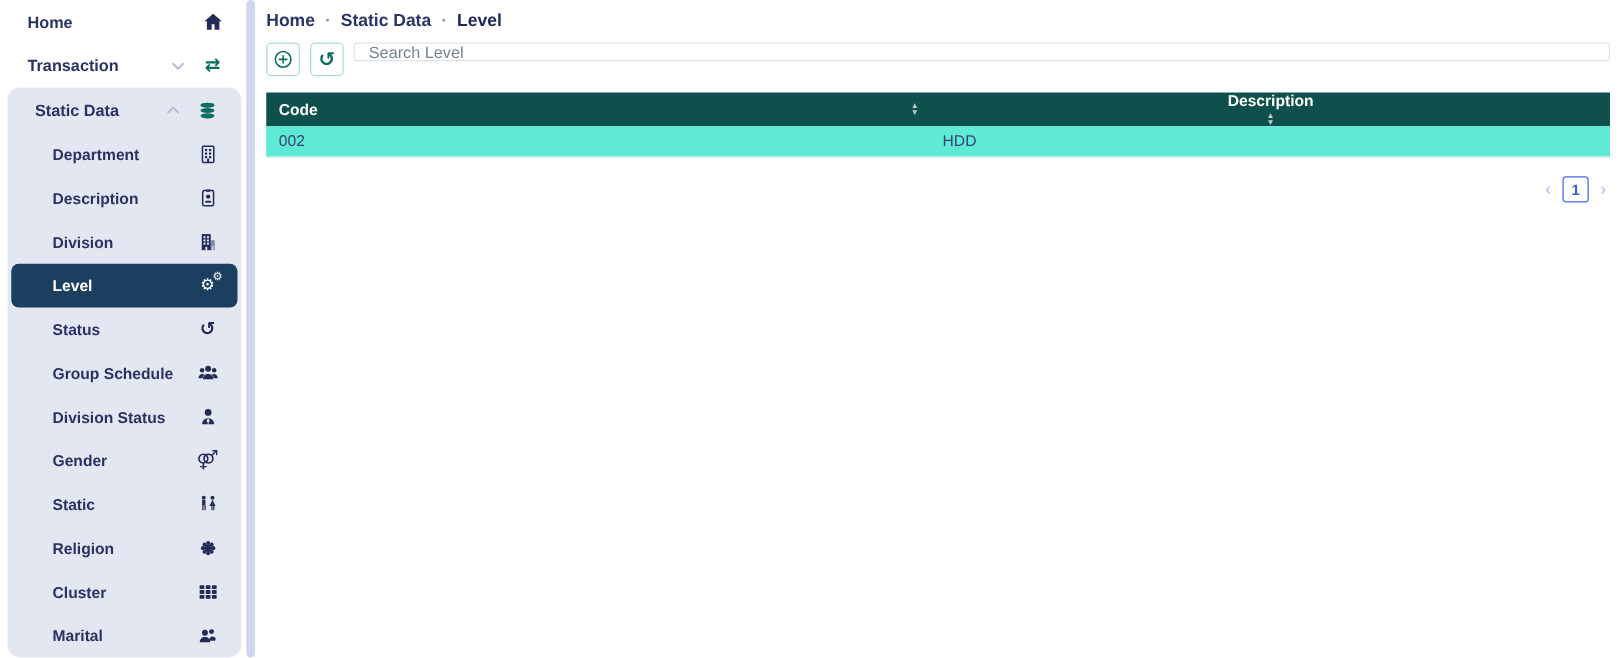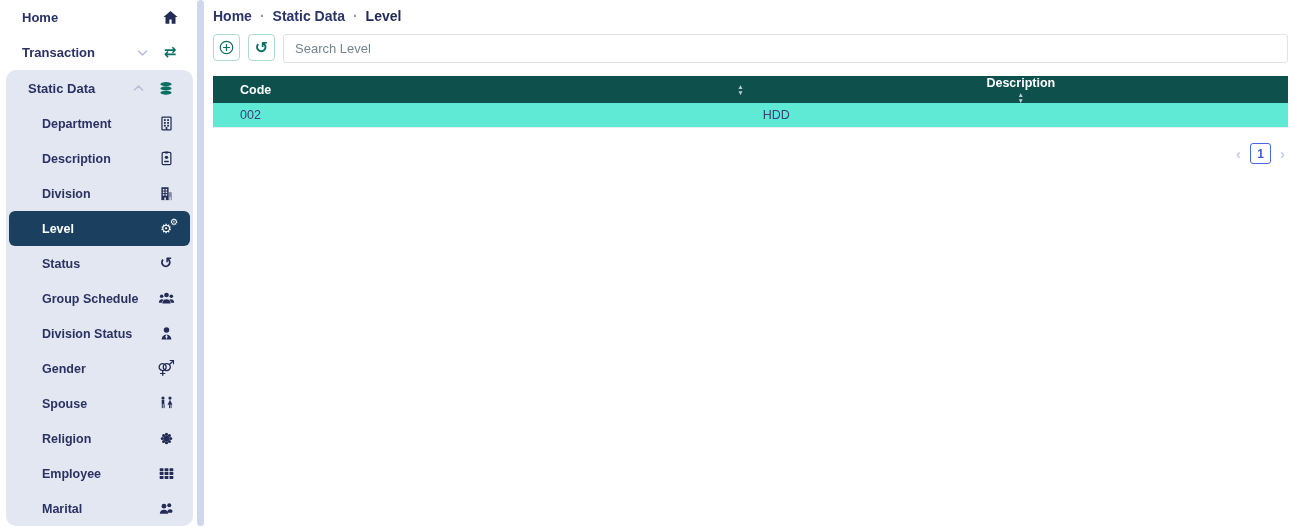--- a/index.html
+++ b/index.html
@@ -34,29 +34,29 @@
   .content { position: absolute; left: 204px; top: 0; right: 0; height: 526px; padding: 0 9px; background: #fff; }
   .breadcrumb { margin-top: 8px; display: flex; align-items: center; font-size: 14px; color: #2b3468; }
   .bc-link { font-weight: 600; }
   .bc-sep { color: #8d93ab; margin: 0 8px; font-weight: 700; }
   .bc-current { font-weight: 700; color: #212a57; }
 
   .toolbar { margin-top: 10px; display: flex; gap: 8px; }
   .tool-btn { width: 27px; height: 27px; border: 1px solid #aedcce; border-radius: 4px;
     background: #fff; color: #0b6e63; display: flex; align-items: center; justify-content: center; cursor: pointer; }
   .rotate-glyph { font-size: 16px; font-weight: 700; line-height: 1; }
-  .search-input { flex: 1; height: 29px; border: 1px solid #dfe3e8; border-radius: 3px;
+  .search-input { flex: 1; height: 15px; border: 1px solid #dfe3e8; border-radius: 3px;
     padding: 0 11px; font-size: 13px; color: #3a4178; outline: none; }
   .search-input::placeholder { color: #74858f; opacity: 1; }
 
   .table { margin-top: 13px; }
   .thead { display: flex; background: #0e504c; height: 27px; color: #fff; }
   .th { display: flex; align-items: center; justify-content: space-between;
     padding: 0 9px 0 10px; font-size: 12.5px; font-weight: 700; cursor: pointer; }
-  .col-code { width: 49.4%; margin-left: 17px; }
+  .col-code { width: 49.4%; }
   .col-desc { width: 50.6%; flex-direction: column; }
   .sort { display: flex; flex-direction: column; align-items: center; gap: 1px;
     font-size: 6.5px; line-height: 5px; color: rgba(255,255,255,0.72); font-style: normal; }
   .sort i { font-style: normal; }
   .trow { display: flex; align-items: center; height: 25px; font-size: 12.5px; color: #3a4178;
     border-bottom: 1px solid #e7edf1; cursor: pointer; }
   .trow.alt { background: #5eead4; }
   .td { padding: 0 10px; }
 
   .pagination { margin-top: 15px; display: flex; justify-content: flex-end; align-items: center;
@@ -205,21 +205,21 @@
     </div>
 
     <div class="s-item s-sub">
       <span class="s-label">Gender</span>
       <span class="icon navy">
         <span class="glyph gender-glyph">⚤</span>
       </span>
     </div>
 
     <div class="s-item s-sub">
-      <span class="s-label">Spouse</span>
+      <span class="s-label">Static</span>
       <span class="icon navy">
         <svg width="17" height="17" viewBox="0 0 18 18" fill="currentColor">
             <circle cx="5.3" cy="3.3" r="1.7"></circle>
             <path d="M3.9 5.3h2.8v4.4H3.9z"></path>
             <rect x="4" y="9.7" width="1.1" height="4.2"></rect>
             <rect x="5.9" y="9.7" width="1.1" height="4.2"></rect>
             <circle cx="12.7" cy="3.3" r="1.7"></circle>
             <path d="M12.7 5.1 15.3 10.3 10.1 10.3z"></path>
             <rect x="11.7" y="10.3" width="1" height="3.6"></rect>
             <rect x="13.3" y="10.3" width="1" height="3.6"></rect>
@@ -238,21 +238,21 @@
             <circle cx="13.4" cy="9" r="1.7"></circle>
             <circle cx="5.9" cy="5.9" r="1.6"></circle>
             <circle cx="12.1" cy="5.9" r="1.6"></circle>
             <circle cx="5.9" cy="12.1" r="1.6"></circle>
             <circle cx="12.1" cy="12.1" r="1.6"></circle>
           </svg>
       </span>
     </div>
 
     <div class="s-item s-sub">
-      <span class="s-label">Employee</span>
+      <span class="s-label">Cluster</span>
       <span class="icon navy">
         <svg width="17" height="17" viewBox="0 0 18 18" fill="currentColor">
             <rect x="1.8" y="3.4" width="4" height="3.2" rx="0.5"></rect>
             <rect x="7" y="3.4" width="4" height="3.2" rx="0.5"></rect>
             <rect x="12.2" y="3.4" width="4" height="3.2" rx="0.5"></rect>
             <rect x="1.8" y="7.5" width="4" height="3.2" rx="0.5"></rect>
             <rect x="7" y="7.5" width="4" height="3.2" rx="0.5"></rect>
             <rect x="12.2" y="7.5" width="4" height="3.2" rx="0.5"></rect>
             <rect x="1.8" y="11.6" width="4" height="3.2" rx="0.5"></rect>
             <rect x="7" y="11.6" width="4" height="3.2" rx="0.5"></rect>

